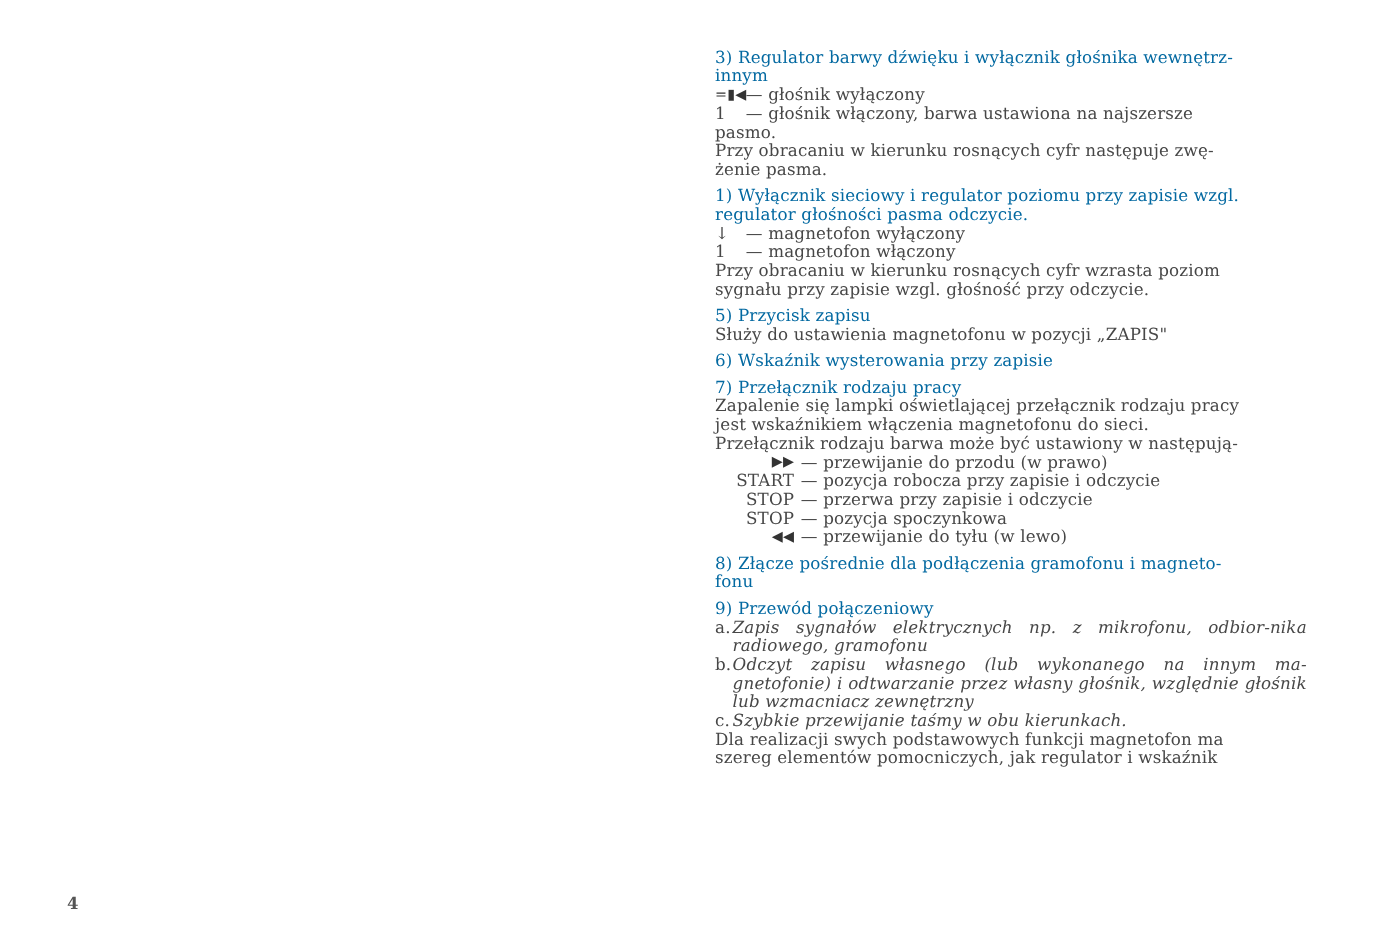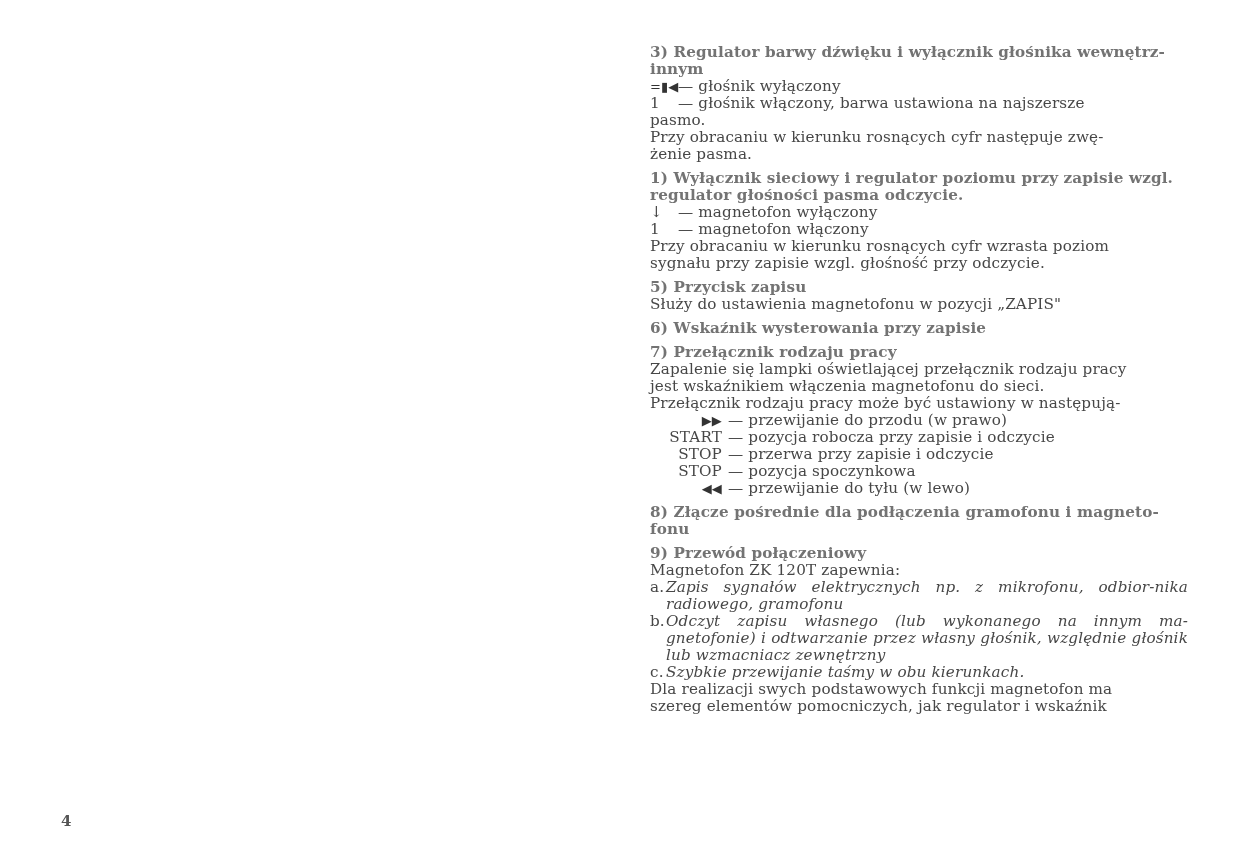--- a/index.html
+++ b/index.html
@@ -1,20 +1,20 @@
 <!DOCTYPE html>
 <html><head>
 <meta charset="utf-8">
 <style>
   html, body { margin:0; padding:0; }
   body { width:1253px; height:851px; background:#ffffff; position:relative; overflow:hidden;
          font-family:"DejaVu Serif", "Liberation Serif", serif; color:#3a3a3a; }
   .page-num { position:absolute; left:61px; top:812px; font-size:15px; color:#555; font-weight:bold; }
   .col { position:absolute; left:650px; top:44px; width:538px; font-size:15.2px; line-height:17px; letter-spacing:0.15px; }
-  .h { font-weight:bold; color:#737373; margin-top:7px; }
+  .h { font-weight:normal; color:#0369a1; margin-top:7px; }
   .h:first-child { margin-top:0; }
   .p { color:#474747; text-align:justify; }
   .row { display:flex; color:#474747; }
   .sym { width:28px; flex:none; }
   .pos { display:flex; color:#474747; }
   .pos .k { width:72px; text-align:right; flex:none; padding-right:6px; }
   .li { display:flex; color:#474747; }
   .li .m { width:16px; flex:none; }
   .li .t { flex:1; text-align:justify;font-style:italic; }
   .ico { display:inline-block; font-size:13px; color:#333; }
@@ -60,21 +60,21 @@
   <div class="p">sygnału przy zapisie wzgl. głośność przy odczycie.</div>
 
   <div class="h">5) Przycisk zapisu</div>
   <div class="p">Służy do ustawienia magnetofonu w pozycji „ZAPIS"</div>
 
   <div class="h">6) Wskaźnik wysterowania przy zapisie</div>
 
   <div class="h">7) Przełącznik rodzaju pracy</div>
   <div class="p">Zapalenie się lampki oświetlającej przełącznik rodzaju pracy</div>
   <div class="p">jest wskaźnikiem włączenia magnetofonu do sieci.</div>
-  <div class="p">Przełącznik rodzaju pracy może być ustawiony w następują-</div>
+  <div class="p">Przełącznik rodzaju barwa może być ustawiony w następują-</div>
   <div>
     <div class="pos">
       <span class="k ico">▶▶</span>
       <span>— przewijanie do przodu (w prawo)</span>
     </div>
     <div class="pos">
       <span class="k">START</span>
       <span>— pozycja robocza przy zapisie i odczycie</span>
     </div>
     <div class="pos">
@@ -90,21 +90,20 @@
       <span>— przewijanie do tyłu (w lewo)</span>
     </div>
   </div>
 
   <div class="h">
     <div>8) Złącze pośrednie dla podłączenia gramofonu i magneto-</div>
     <div>fonu</div>
   </div>
 
   <div class="h">9) Przewód połączeniowy</div>
-  <div class="p">Magnetofon ZK 120T zapewnia:</div>
   <div class="li">
     <span class="m">a.</span>
     <span class="t">Zapis sygnałów elektrycznych np. z mikrofonu, odbior-nika radiowego, gramofonu</span>
   </div>
   <div class="li">
     <span class="m">b.</span>
     <span class="t">Odczyt zapisu własnego (lub wykonanego na innym ma-gnetofonie) i odtwarzanie przez własny głośnik, względnie głośnik lub wzmacniacz zewnętrzny</span>
   </div>
   <div class="li">
     <span class="m">c.</span>

